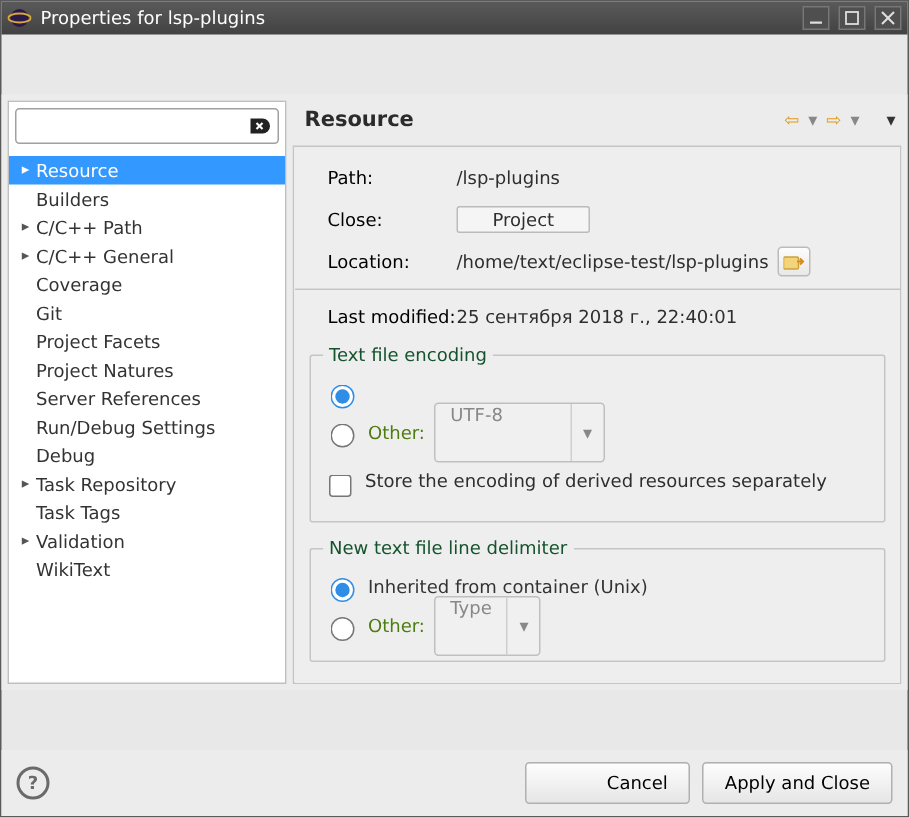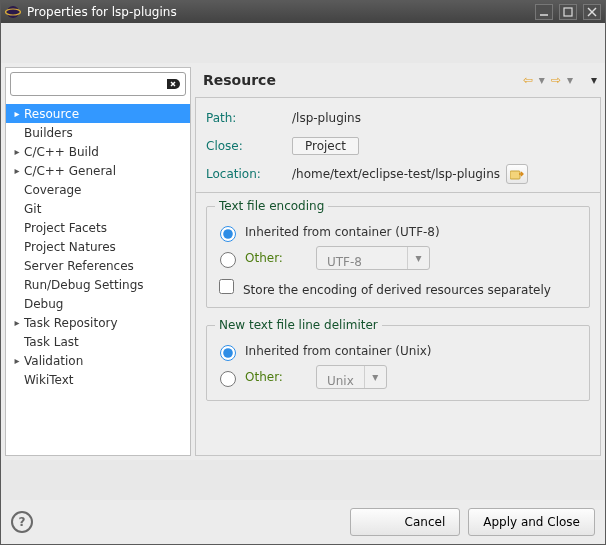--- a/index.html
+++ b/index.html
@@ -23,33 +23,33 @@
   .tree-row.selected .tw { color: #fff; }
   
   .content { flex: 1; margin: 4px 4px 4px 2px; display: flex; flex-direction: column; overflow: hidden; }
   .content-header { display: flex; align-items: center; height: 30px; padding: 0 4px 4px 8px; }
   .content-header h1 { font-size: 14px; font-weight: bold; margin: 0; flex: 1; color: #2b2b2b; }
   .nav-icons { display: flex; align-items: center; gap: 6px; }
   .nav-icons span { cursor: pointer; color: #888; font-size: 12px; }
   .arrow-gold { color: #e09b1d !important; font-size: 14px; }
   .content-panel { flex: 1; border: 1px solid #c5c5c5; background: #eeeeee; padding: 8px 10px; overflow: auto; }
   .form-row { display: flex; align-items: center; min-height: 24px; margin-bottom: 4px; }
-  .form-row .lbl { width: 86px; color: #0f766e; }
-  .val-pill { border: 1px solid #bbb; background: #f5f5f5; padding: 1px 12px; border-radius: 2px; min-width: 54px; display: inline-block; text-align: left; }
+  .form-row .lbl { width: 86px; color: #000000; margin-left: 12px; }
+  .val-pill { border: 1px solid #bbb; background: #f5f5f5; padding: 1px 23px; border-radius: 2px; min-width: 54px; display: inline-block; text-align: left; }
   .loc-btn { width: 22px; height: 20px; border: 1px solid #bbb; background: linear-gradient(#fdfdfd,#e8e8e8); margin-left: 6px; display: flex; align-items: center; justify-content: center; cursor: pointer; border-radius: 3px; }
   fieldset { border: 1px solid #c5c5c5; border-radius: 2px; margin: 6px 0 10px 0; padding: 6px 8px 10px 8px; }
   legend { color: #14532d; padding: 0 4px; font-size: 12px; }
   .radio-row { display: flex; align-items: center; height: 26px; gap: 6px; }
   .radio-row input[type=radio] { width: 16px; height: 16px; accent-color: #2e8de6; }
   .radio-row label { color: #333; }
   .radio-row.disabled label { color: #4d7c0f; }
-  .combo { display: inline-flex; align-items: flex-end; border: 1px solid #bfbfbf; background: #f0f0f0; height: 24px; border-radius: 3px; overflow: hidden; margin-left: 27px; }
+  .combo { display: inline-flex; align-items: flex-start; border: 1px solid #bfbfbf; background: #f0f0f0; height: 40px; border-radius: 3px; overflow: hidden; }
   .combo .combo-text { padding: 0 10px; color: #888; min-width: 90px; }
   .combo .combo-btn { width: 22px; height: 100%; border-left: 1px solid #cfcfcf; display: flex; align-items: center; justify-content: center; color: #888; }
-  .chk-row { display: flex; align-items: flex-end; height: 24px; gap: 6px; margin-top: 2px; }
+  .chk-row { display: flex; align-items: flex-start; height: 24px; gap: 6px; margin-top: 12px; }
   .chk-row input[type=checkbox] { width: 15px; height: 15px; }
   
   .footer { height: 44px; display: flex; align-items: center; padding: 0 10px; gap: 8px; background: #ececec; }
   .footer .help { width: 22px; height: 22px; border: 2px solid #6a6a6a; border-radius: 50%; display:flex; align-items:center; justify-content:center; color:#6a6a6a; font-weight:bold; cursor:pointer; }
   .footer .spacer { flex: 1; }
   .btn { min-width: 110px; height: 28px; border: 1px solid #b0b0b0; background: linear-gradient(#fdfdfd,#e6e6e6); border-radius: 3px; cursor: pointer; font-size: 12px; font-family: inherit; padding: 0 14px; text-align: right; }
   .sep { height:1px; background:#c5c5c5; margin:6px -10px 6px -10px; }
   .combo-sm .combo-text { min-width: 42px; }
 </style>
 </head>
@@ -100,21 +100,21 @@
           <div class="tree-row selected">
             <span class="tw">▸</span>
             <span>Resource</span>
           </div>
           <div class="tree-row">
             <span class="tw"></span>
             <span>Builders</span>
           </div>
           <div class="tree-row">
             <span class="tw">▸</span>
-            <span>C/C++ Build</span>
+            <span>C/C++ Path</span>
           </div>
           <div class="tree-row">
             <span class="tw">▸</span>
             <span>C/C++ General</span>
           </div>
           <div class="tree-row">
             <span class="tw"></span>
             <span>Coverage</span>
           </div>
           <div class="tree-row">
@@ -140,21 +140,21 @@
           <div class="tree-row">
             <span class="tw"></span>
             <span>Debug</span>
           </div>
           <div class="tree-row">
             <span class="tw">▸</span>
             <span>Task Repository</span>
           </div>
           <div class="tree-row">
             <span class="tw"></span>
-            <span>Task Last</span>
+            <span>Task Tags</span>
           </div>
           <div class="tree-row">
             <span class="tw">▸</span>
             <span>Validation</span>
           </div>
           <div class="tree-row">
             <span class="tw"></span>
             <span>WikiText</span>
           </div>
         </div>
@@ -186,26 +186,29 @@
           <span class="lbl">Location:</span>
           <span>/home/text/eclipse-test/lsp-plugins</span>
           <span class="loc-btn">
             <svg width="14" height="12" viewBox="0 0 14 12">
                 <rect x="0" y="3" width="10" height="8" rx="1" fill="#f4d47a" stroke="#c9a23a"></rect>
                 <path d="M9 6 h4 M11 4 l2 2 l-2 2" fill="none" stroke="#d88b1a" stroke-width="1.3"></path>
               </svg>
           </span>
         </div>
         <div class="sep"></div>
+        <div class="form-row">
+          <span class="lbl">Last modified:</span>
+          <span>25 сентября 2018 г., 22:40:01</span>
+        </div>
 
         <fieldset>
           <legend>Text file encoding</legend>
           <div class="radio-row">
             <input type="radio" name="enc" checked="" style="">
-            <label>Inherited from container (UTF-8)</label>
           </div>
           <div class="radio-row disabled">
             <input type="radio" name="enc" style="">
             <label>Other:</label>
             <span class="combo">
               <span class="combo-text">UTF-8</span>
               <span class="combo-btn">▾</span>
             </span>
           </div>
           <div class="chk-row">
@@ -217,21 +220,21 @@
         <fieldset>
           <legend>New text file line delimiter</legend>
           <div class="radio-row">
             <input type="radio" name="delim" checked="" style="">
             <label>Inherited from container (Unix)</label>
           </div>
           <div class="radio-row disabled">
             <input type="radio" name="delim" style="">
             <label>Other:</label>
             <span class="combo combo-sm">
-              <span class="combo-text">Unix</span>
+              <span class="combo-text">Type</span>
               <span class="combo-btn">▾</span>
             </span>
           </div>
         </fieldset>
       </div>
     </div>
   </div>
 
   <div class="footer">
     <span class="help">?</span>

